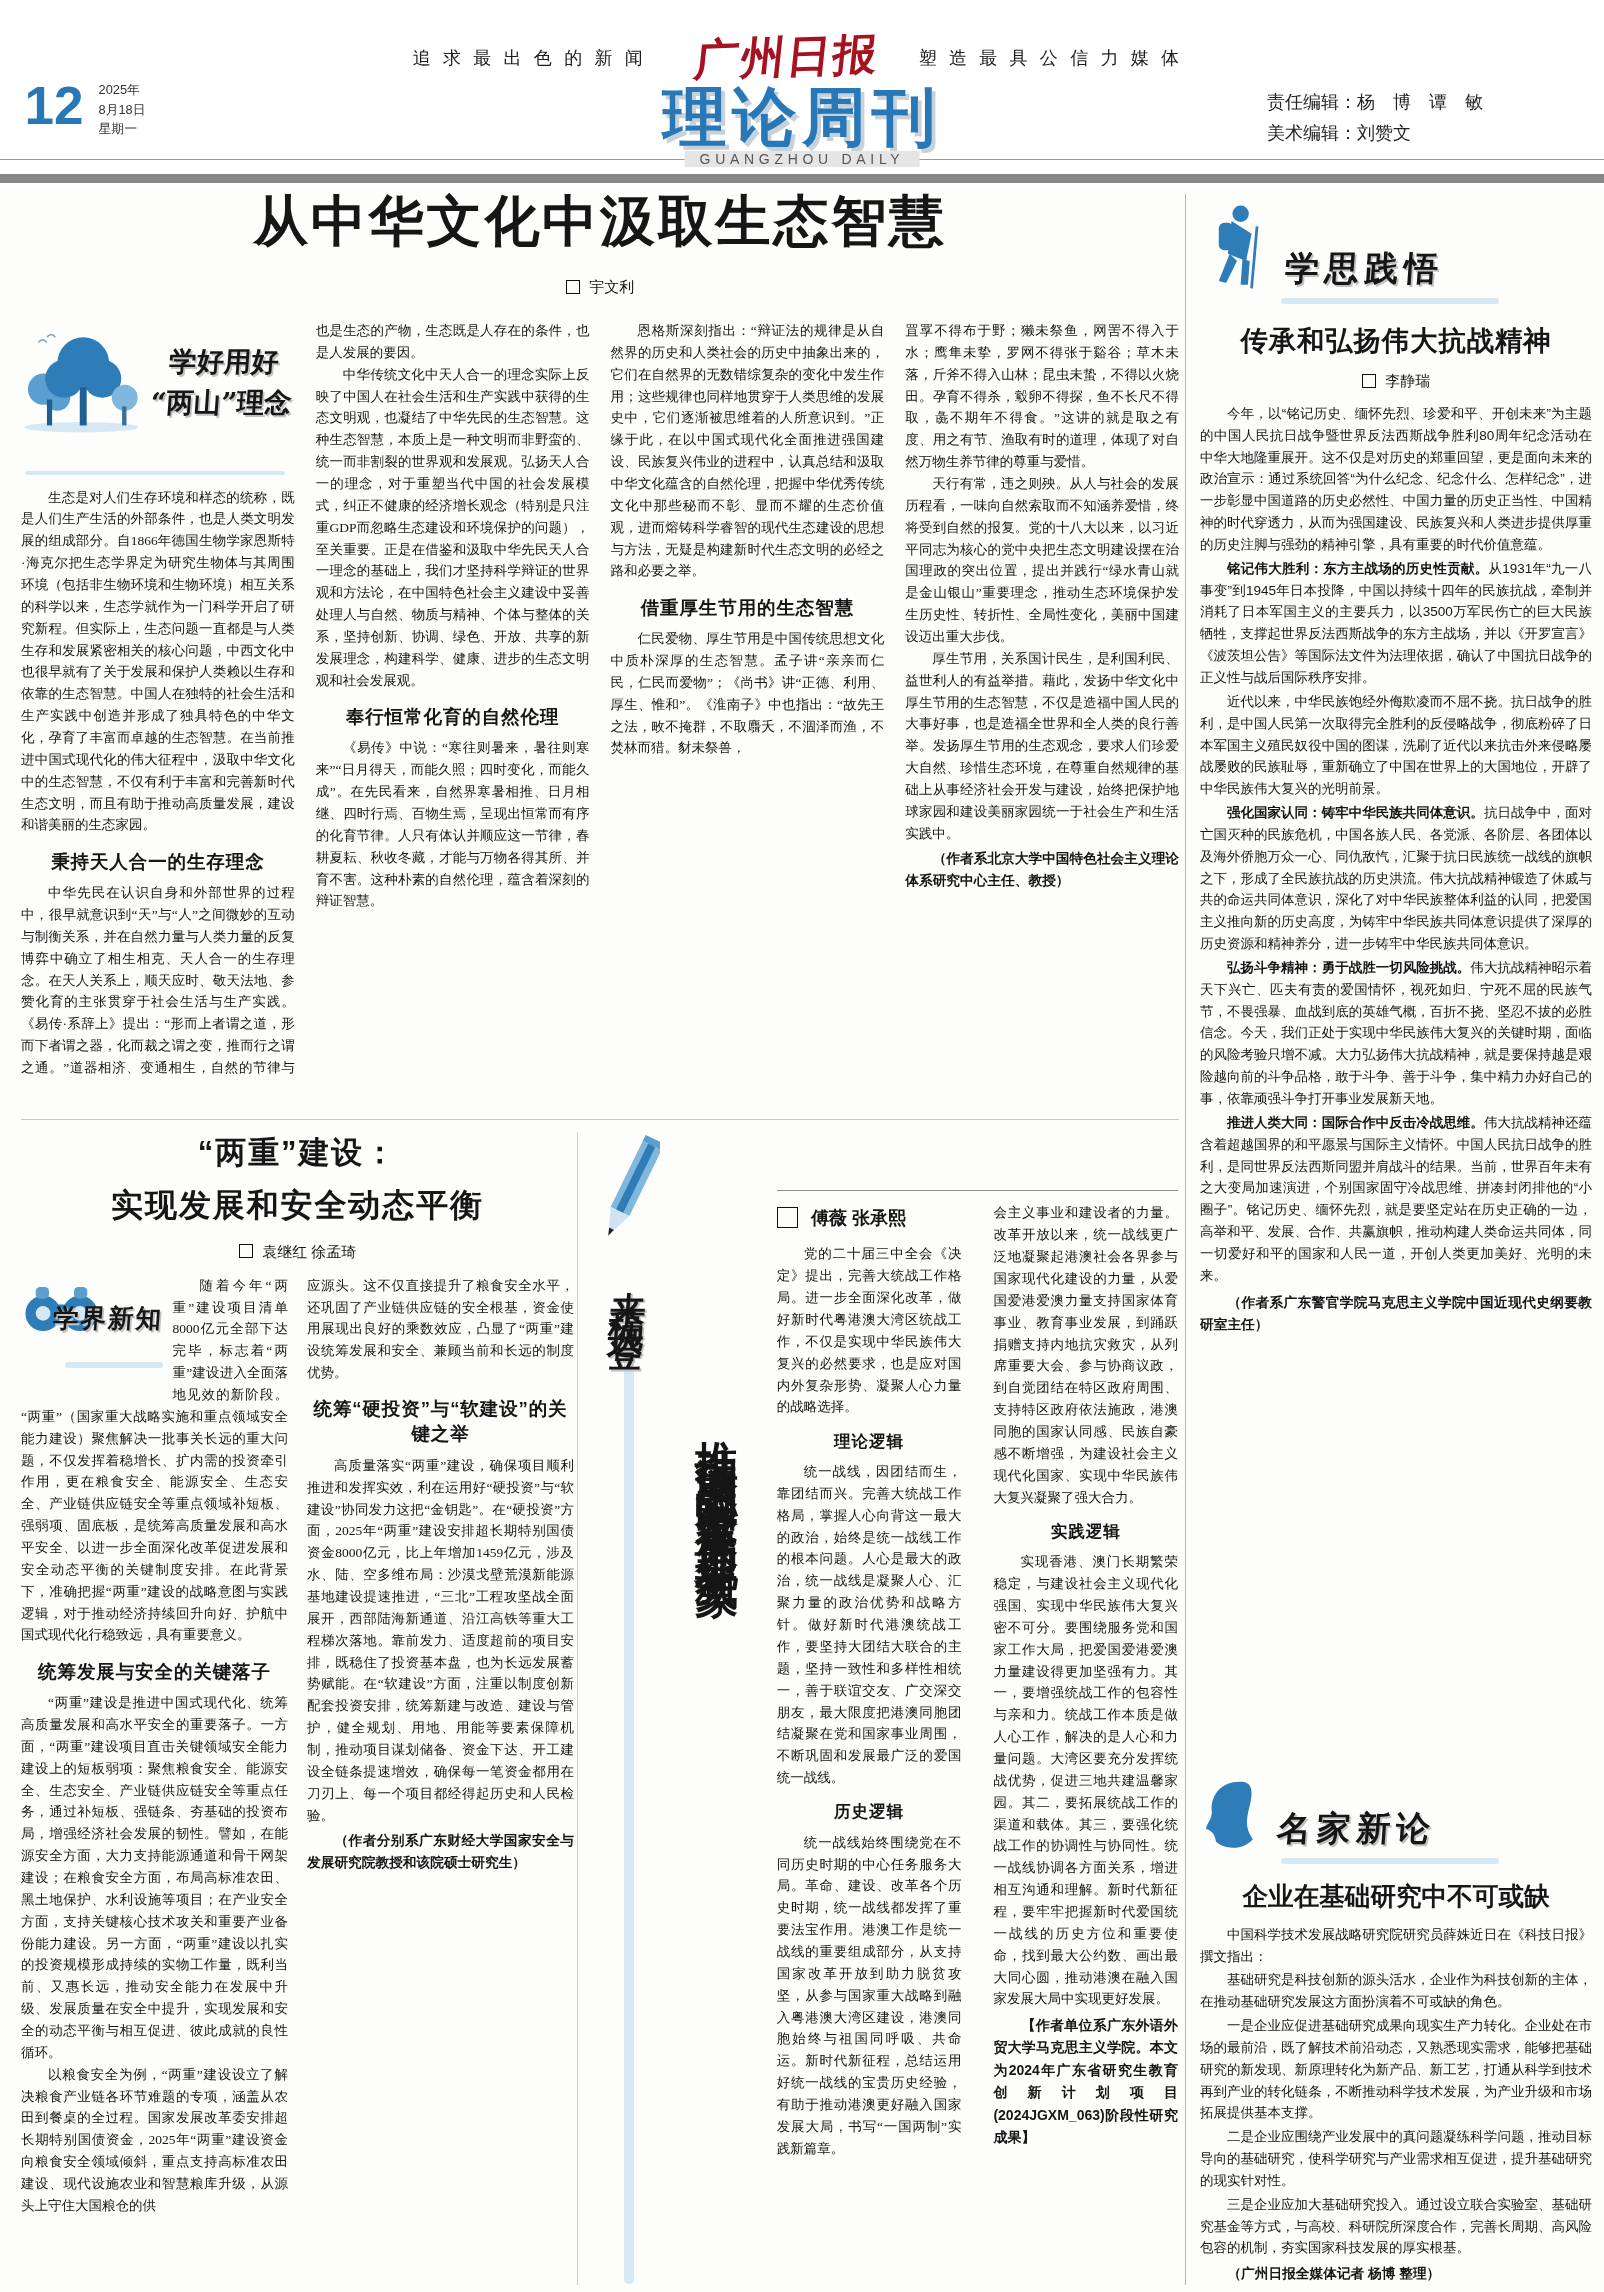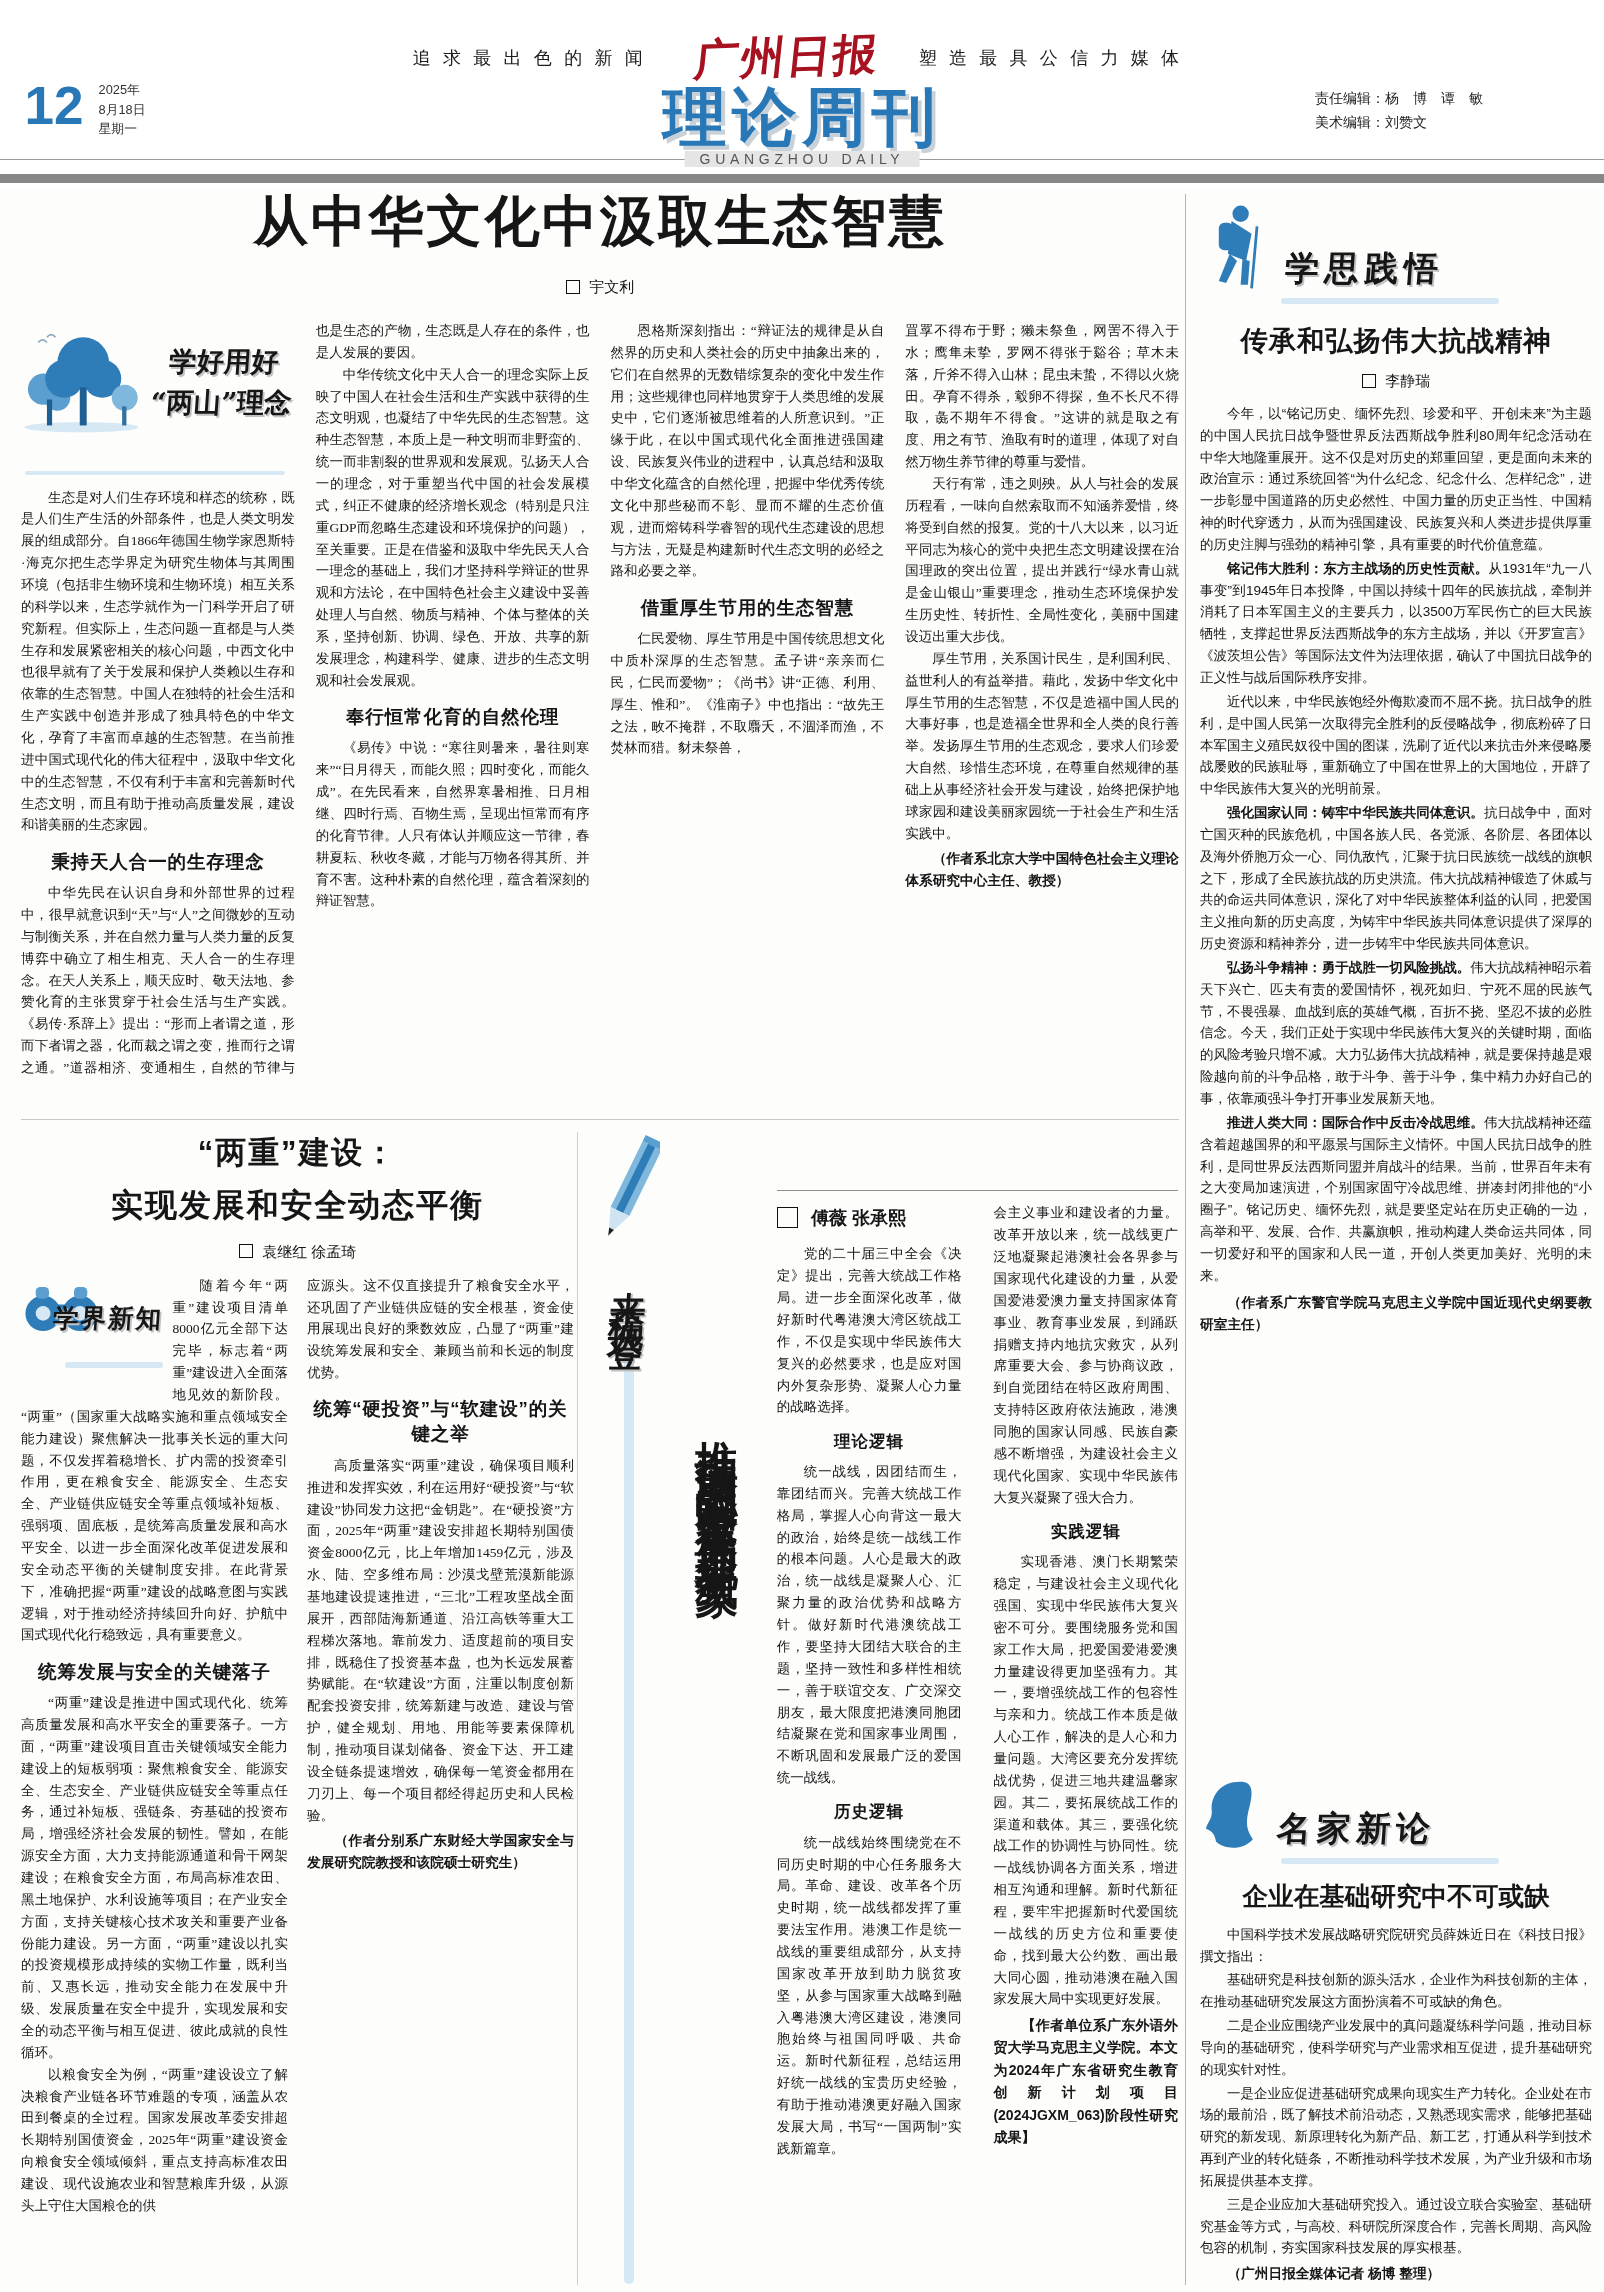--- a/index.html
+++ b/index.html
@@ -10,21 +10,21 @@
   
   .masthead { position:absolute; left:0; top:0; width:1604px; height:189px; background:#fff; }
   .slogan-row { position:absolute; left:0; right:0; top:28px; display:flex; justify-content:center; align-items:center; gap:40px; }
   .slogan { font-family:"Liberation Sans",sans-serif; font-size:18px; letter-spacing:12.3px; color:#1c1c1c; }
   .brand-logo { font-size:44px; font-weight:900; color:#a6121f; transform:skewX(-8deg) rotate(-2deg); letter-spacing:1.9px; font-family:"DejaVu Serif",serif; }
   .page-block { position:absolute; left:24.6px; top:74px; display:flex; gap:15px; align-items:center; }
   .page-num { font-family:"Liberation Sans",sans-serif; font-size:53px; font-weight:900; color:#2878b8; line-height:.95; }
   .date-col { font-size:12.8px; color:#333; line-height:1.55; padding-top:5.7px; font-family:"Liberation Sans",sans-serif; }
   .weekly { position:absolute; left:50%; transform:translateX(-50%); top:74px; font-size:64px; font-weight:900;
     color:#2878b8; letter-spacing:5.7px; text-shadow:3.8px 3.8px 0 rgba(148,164,178,.5); white-space:nowrap; font-family:"DejaVu Serif",serif; }
-  .editors { position:absolute; right:121px; top:87px; font-size:14px; color:#222; line-height:1.7; font-family:"Liberation Sans",sans-serif; }
+  .editors { position:absolute; right:121px; top:87px; font-size:18px; color:#222; line-height:1.7; font-family:"Liberation Sans",sans-serif; }
   .gzline { position:absolute; left:0; right:0; top:159px; height:0.9px; background:#9a9a9a; }
   .gzline span { position:absolute; left:50%; transform:translate(-50%,-50%); background:#e5e5e5; padding:0 15px;
     font-family:"Liberation Sans",sans-serif; font-size:14px; letter-spacing:4.7px; color:#555; }
   .thick-bar { position:absolute; left:0; right:0; top:174px; height:8.5px; background:#878787; }
 
   
   .bodyp { font-size:13.5px; line-height:1.62; text-align:justify; text-indent:2em; color:#141414; }
   .noindent { text-indent:0; }
   .subhead { font-family:"Liberation Sans",sans-serif; font-weight:800; font-size:18.5px; text-align:center; margin:12.3px 0 8.5px; letter-spacing:0.9px; }
   .lead { font-family:"Liberation Sans",sans-serif; font-weight:800; }
@@ -195,22 +195,22 @@
     <div class="badge-row">
       <svg width="66" height="76" viewBox="0 0 90 100">
         <path d="M58 6 C28 4 14 26 16 46 C17 56 10 62 8 70 C18 74 20 78 22 88 C38 102 64 96 72 84 C60 68 64 54 68 38 C72 20 72 8 58 6 Z" fill="#2e7cb8"></path>
       </svg>
       <span class="bt callig">名家新论</span>
     </div>
     <div class="badge-underline"></div>
     <div class="a2-title">企业在基础研究中不可或缺</div>
     <p class="bodyp">中国科学技术发展战略研究院研究员薛姝近日在《科技日报》撰文指出：</p>
     <p class="bodyp">基础研究是科技创新的源头活水，企业作为科技创新的主体，在推动基础研究发展这方面扮演着不可或缺的角色。</p>
+    <p class="bodyp">一是企业应促进基础研究成果向现实生产力转化。企业处在市场的最前沿，既了解技术前沿动态，又熟悉现实需求，能够把基础研究的新发现、新原理转化为新产品、新工艺，打通从科学到技术再到产业的转化链条，不断推动科学技术发展，为产业升级和市场拓展提供基本支撑。</p>
     <p class="bodyp">二是企业应围绕产业发展中的真问题凝练科学问题，推动目标导向的基础研究，使科学研究与产业需求相互促进，提升基础研究的现实针对性。</p>
-    <p class="bodyp">一是企业应促进基础研究成果向现实生产力转化。企业处在市场的最前沿，既了解技术前沿动态，又熟悉现实需求，能够把基础研究的新发现、新原理转化为新产品、新工艺，打通从科学到技术再到产业的转化链条，不断推动科学技术发展，为产业升级和市场拓展提供基本支撑。</p>
     <p class="bodyp">三是企业应加大基础研究投入。通过设立联合实验室、基础研究基金等方式，与高校、科研院所深度合作，完善长周期、高风险包容的机制，夯实国家科技发展的厚实根基。</p>
     <p class="credit">（广州日报全媒体记者 杨博 整理）</p>
   </div>
 </div>
 
 <div class="lz">
   <div class="lz-t1 sans">“两重”建设：</div>
   <div class="lz-t2 sans">实现发展和安全动态平衡</div>
   <div class="byline">
     <span class="box"></span><span>袁继红  徐孟琦</span>

